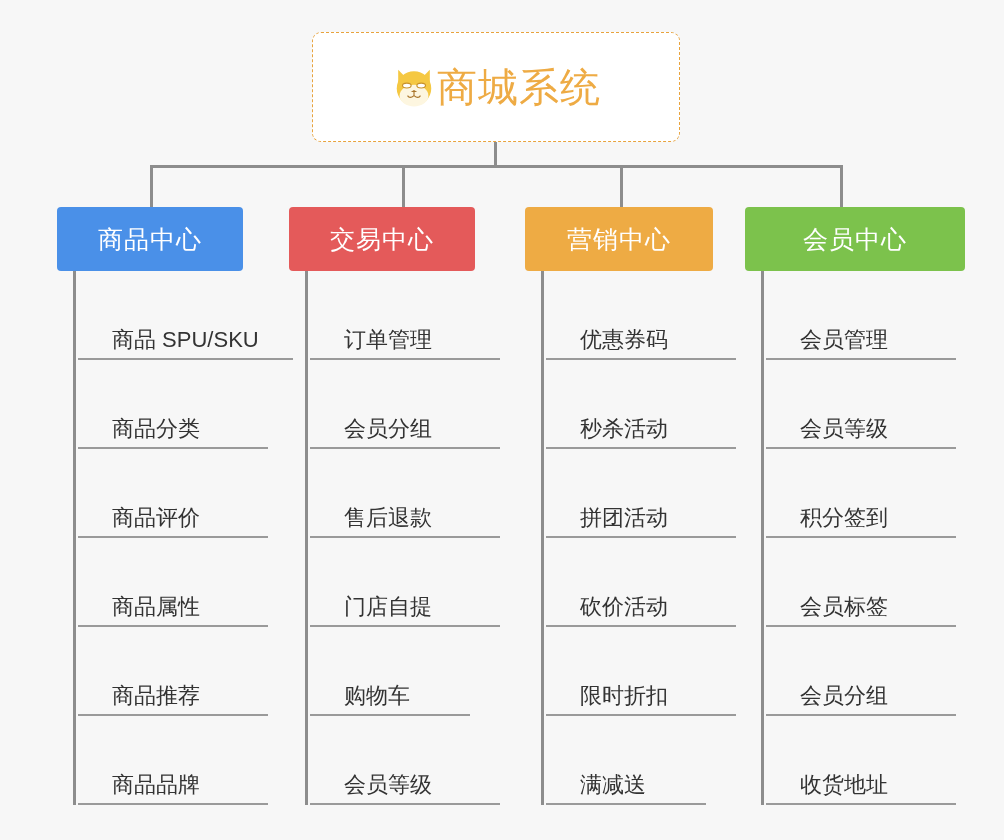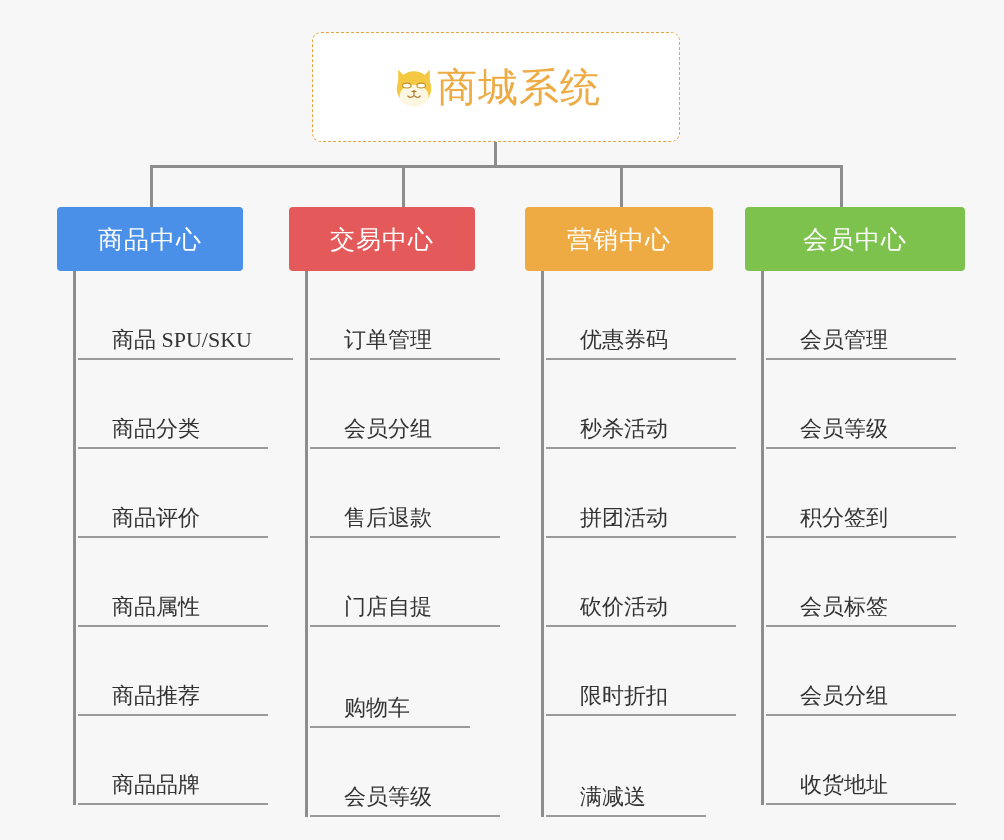--- a/index.html
+++ b/index.html
@@ -107,22 +107,22 @@
     border-bottom: 2px solid #9a9a9a;
     width: 190px;
   }
   .leaf-label {
     font-size: 22px;
     color: #333333;
     white-space: nowrap;
     padding: 0 6px 6px 34px;
     line-height: 1.1;
   }
-  .leaf.wide { width: 215px; font-family: Liberation Serif, serif; }
-  .leaf.narrow { width: 160px; margin-top: 12px; }
+  .leaf.wide { width: 215px; }
+  .leaf.narrow { width: 160px; }
 </style>
 </head>
 <body>
 
 <div id="mindmap">
 
   <div class="root-node">
     <span class="root-emoji">
       <svg viewBox="0 0 64 64" width="46" height="46" aria-hidden="true">
         <path d="M10 8 L10 26 L22 20 Z" fill="#f5c842"></path>

